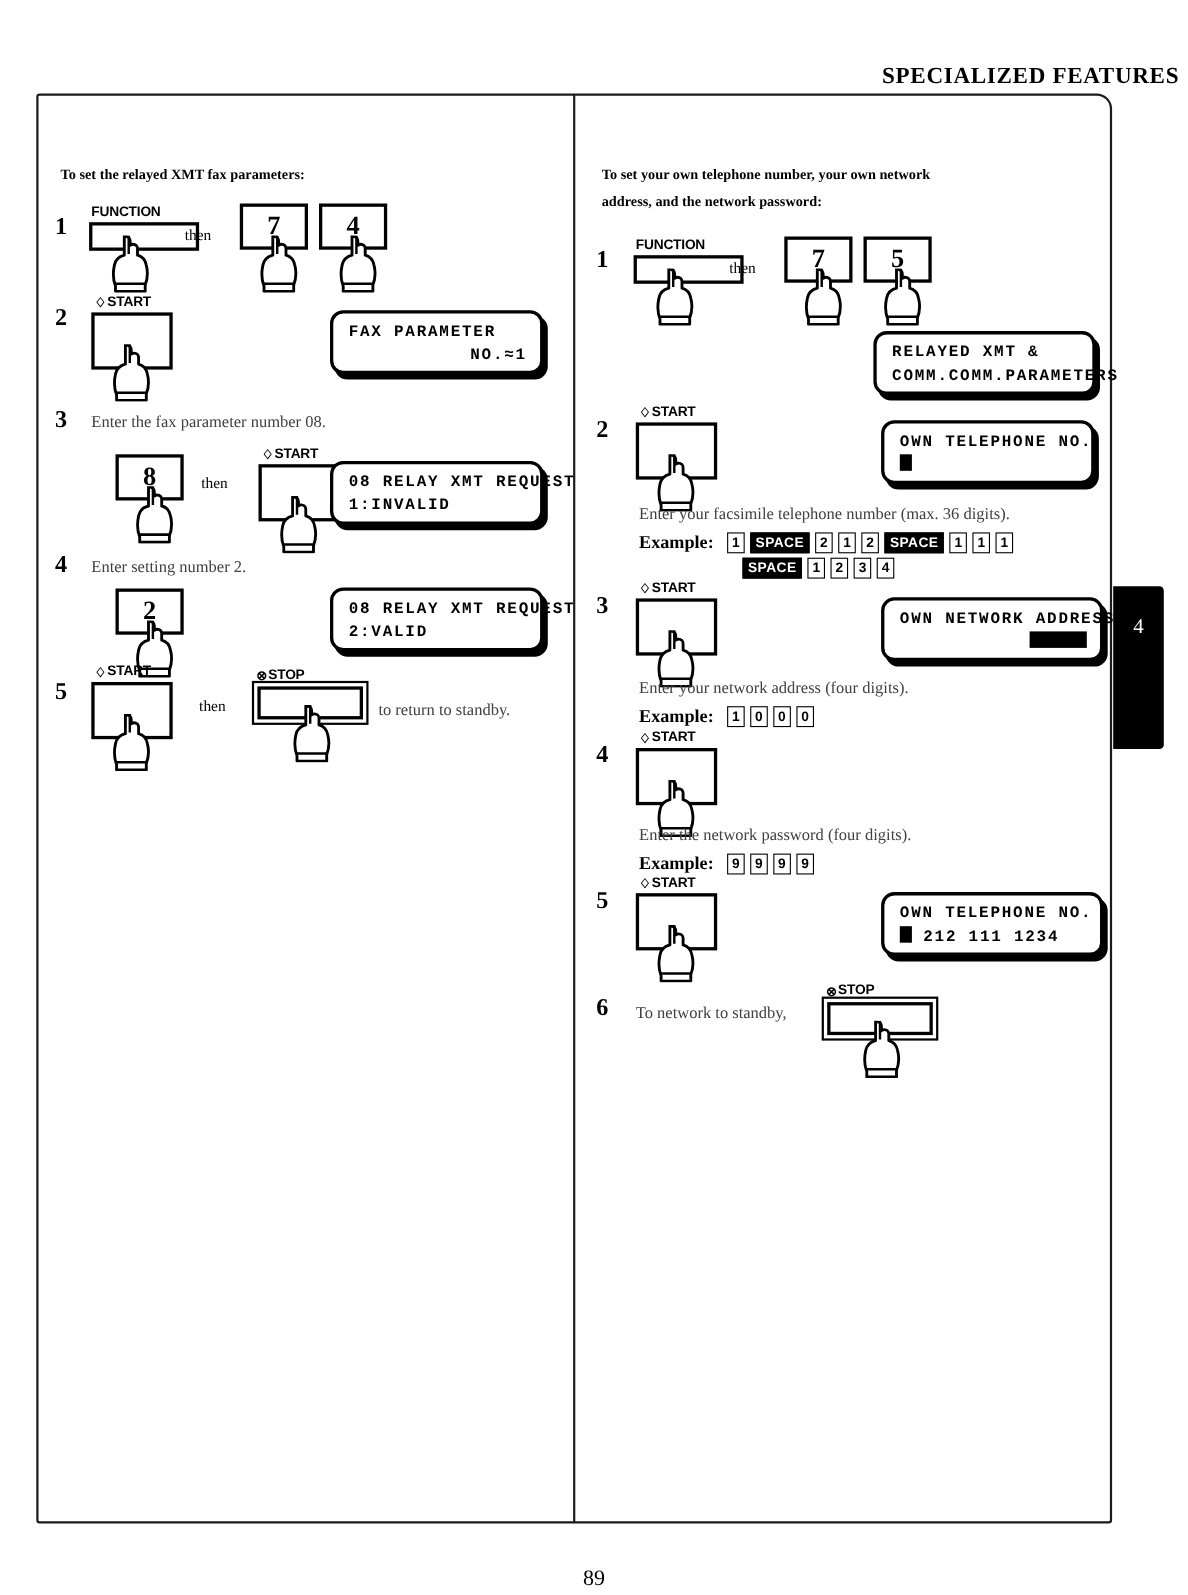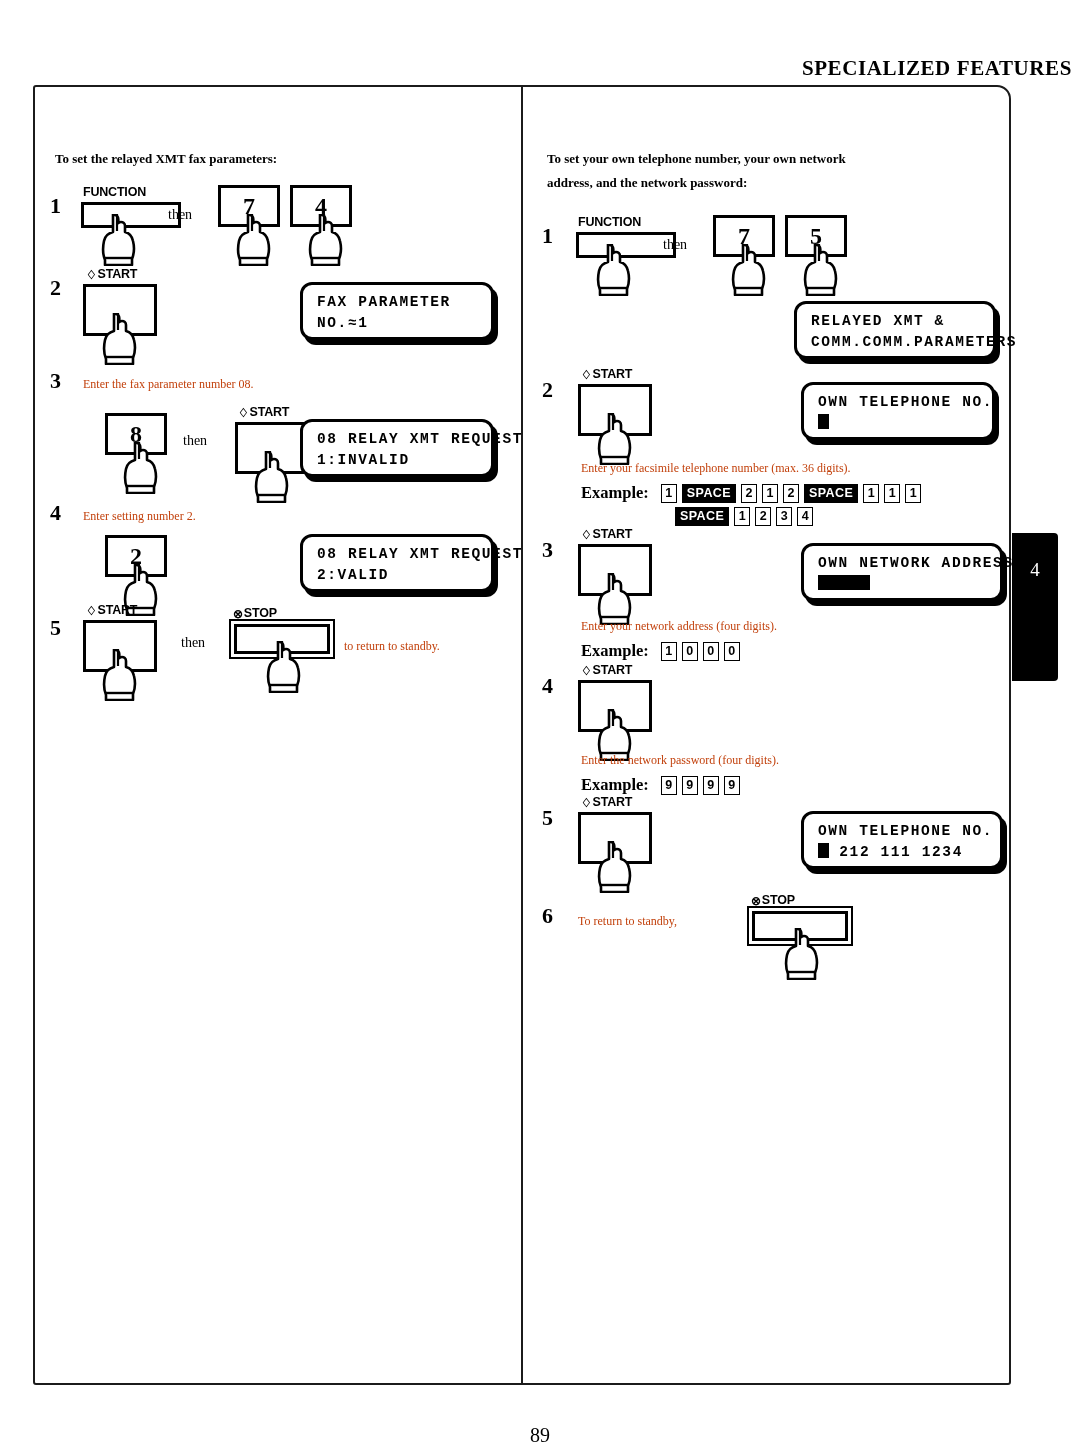--- a/index.html
+++ b/index.html
@@ -96,23 +96,23 @@
   .step-num {
     position: absolute;
     font-family: "Liberation Serif", serif;
     font-weight: bold;
     font-size: 22px;
     color: #000;
   }
   .body-text {
     position: absolute;
     font-family: "Liberation Serif", serif;
-    font-size: 12px;
+    font-size: 15px;
     line-height: 23px;
-    color: #c2410c;
+    color: #404040;
     white-space: nowrap;
     text-align: right;
   }
   .then-word {
     position: absolute;
     font-family: "Liberation Serif", serif;
     font-size: 14px;
     color: #000;
   }
 
@@ -186,21 +186,21 @@
     font-size: 14.5px;
     letter-spacing: 1.6px;
     color: #000;
     padding: 7px 12px 0 14px;
   }
   .lcd .line {
     height: 21px;
     line-height: 21px;
     white-space: pre;
   }
-  .lcd .line.right { }
+  .lcd .line.right { text-align: right; }
   .lcd .cursor {
     display: inline-block;
     width: 11px;
     height: 15px;
     background: #000;
     vertical-align: -2px;
   }
   .lcd .blockfill {
     display: inline-block;
     width: 52px;
@@ -489,21 +489,21 @@
   <svg class="hand" style="left:69px; top:756px;">
       <use href="#hand-sym"></use>
     </svg>
 
   <div class="lcd" style="left:278px; top:726px; width:202px; height:58px;">
     <div class="line">OWN TELEPHONE NO.</div>
     <div class="line"><span class="cursor"></span> <span>212 111 1234</span></div>
   </div>
 
   <div class="step-num" style="left:19px; top:818px;">6</div>
-  <div class="body-text" style="left:55px; top:825px;">To return to standby,</div>
+  <div class="body-text" style="left:55px; top:825px;">To network to standby,</div>
 
   <div class="key-label" style="left:228px; top:808px;">
     <span class="glyph">⊗</span><span>STOP</span>
   </div>
   <div class="key stop" style="left:229px; top:826px;"></div>
   <svg class="hand" style="left:256px; top:843px;">
       <use href="#hand-sym"></use>
     </svg>
 </div>
 

